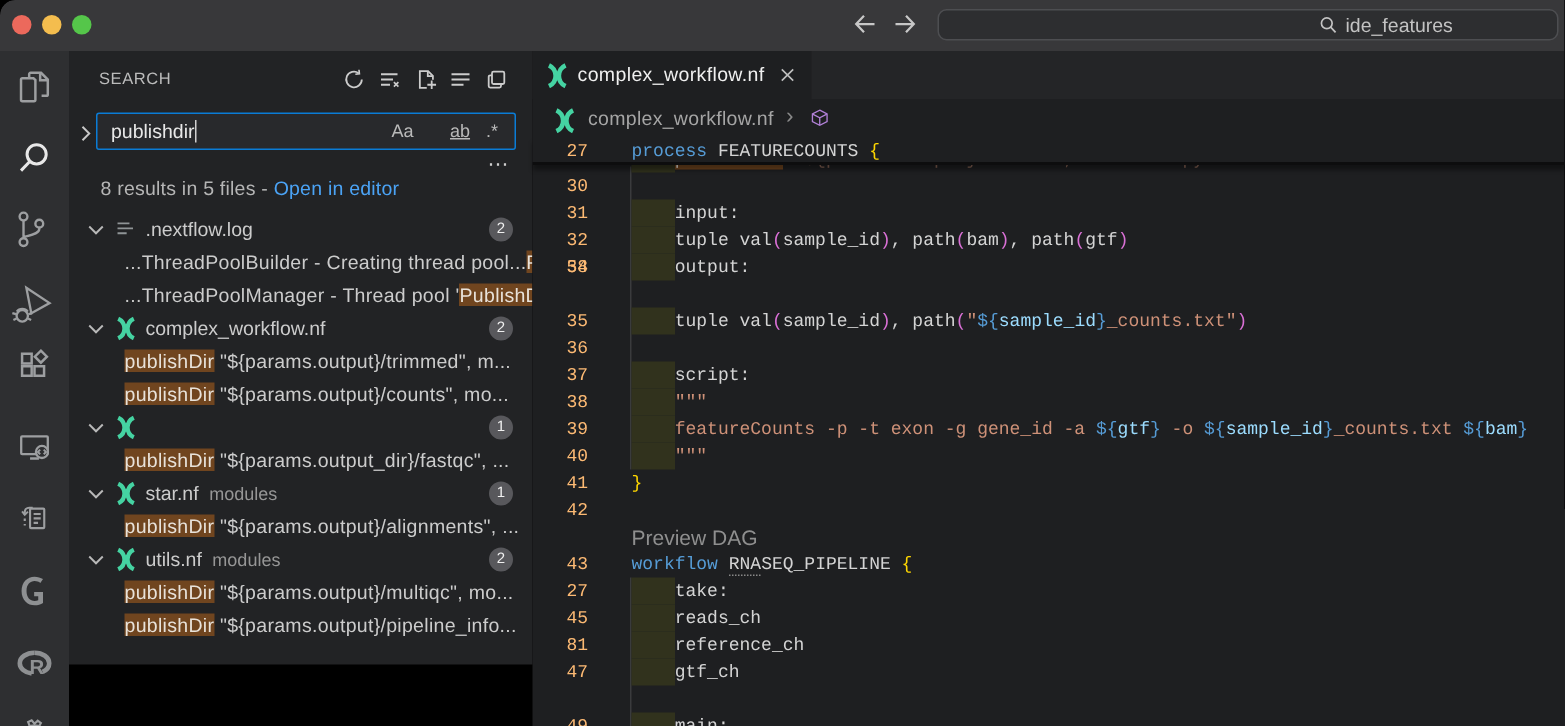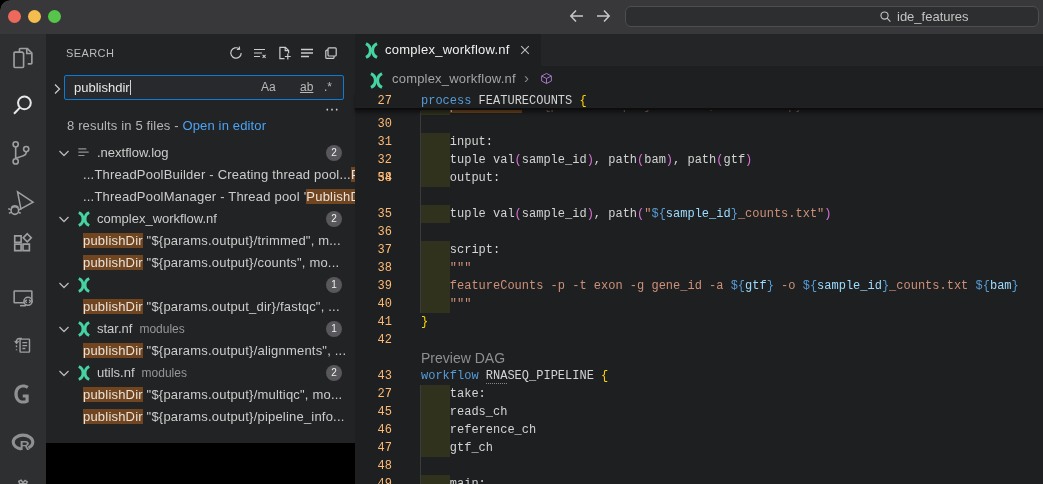--- a/index.html
+++ b/index.html
@@ -319,19 +319,18 @@
 <div class="cl" style="top:241px"><span class="ln">37</span><span class="ct"><span class="band"></span><span class="tab"></span><span class="w">script:</span></span></div>
 <div class="cl" style="top:259px"><span class="ln">38</span><span class="ct"><span class="band"></span><span class="tab"></span><span class="s">"""</span></span></div>
 <div class="cl" style="top:277px"><span class="ln">39</span><span class="ct"><span class="band"></span><span class="tab"></span><span class="s">featureCounts -p -t exon -g gene_id -a </span><span class="b">${</span><span class="v">gtf</span><span class="b">}</span><span class="s"> -o </span><span class="b">${</span><span class="v">sample_id</span><span class="b">}</span><span class="s">_counts.txt </span><span class="b">${</span><span class="v">bam</span><span class="b">}</span></span></div>
 <div class="cl" style="top:295px"><span class="ln">40</span><span class="ct"><span class="band"></span><span class="tab"></span><span class="s">"""</span></span></div>
 <div class="cl" style="top:313px"><span class="ln">41</span><span class="ct"><span class="g">}</span></span></div>
 <div class="cl" style="top:331px"><span class="ln">42</span><span class="ct"></span></div>
 <div class="cl" style="top:349px"><span class="ln"></span><span class="ct"><span class="lens">Preview DAG</span></span></div>
 <div class="cl" style="top:367px"><span class="ln">43</span><span class="ct"><span class="b">workflow</span><span class="w"> </span><span class="w dotted">RNA</span><span class="w">SEQ_PIPELINE</span><span class="w"> </span><span class="g">{</span></span></div>
 <div class="cl" style="top:385px"><span class="ln">27</span><span class="ct"><span class="band"></span><span class="tab"></span><span class="w">take:</span></span></div>
 <div class="cl" style="top:403px"><span class="ln">45</span><span class="ct"><span class="band"></span><span class="tab"></span><span class="w">reads_ch</span></span></div>
-<div class="cl" style="top:421px"><span class="ln">46</span><span class="ct"><span class="band"></span><span class="tab"></span><span class="w">reference_ch</span></span></div>
+<div class="cl" style="top:421px"><span class="ln">81</span><span class="ct"><span class="band"></span><span class="tab"></span><span class="w">reference_ch</span></span></div>
 <div class="cl" style="top:439px"><span class="ln">47</span><span class="ct"><span class="band"></span><span class="tab"></span><span class="w">gtf_ch</span></span></div>
-<div class="cl" style="top:457px"><span class="ln">48</span><span class="ct"></span></div>
 <div class="cl" style="top:475px"><span class="ln">49</span><span class="ct"><span class="band"></span><span class="tab"></span><span class="w">main:</span></span></div>
 </div>
 <div id="sticky"><span class="ln abs">27</span><span class="ct abs"><span class="b">process</span><span class="w"> FEATURECOUNTS </span><span class="g">{</span></span></div>
 </div>
 
 </body></html>

